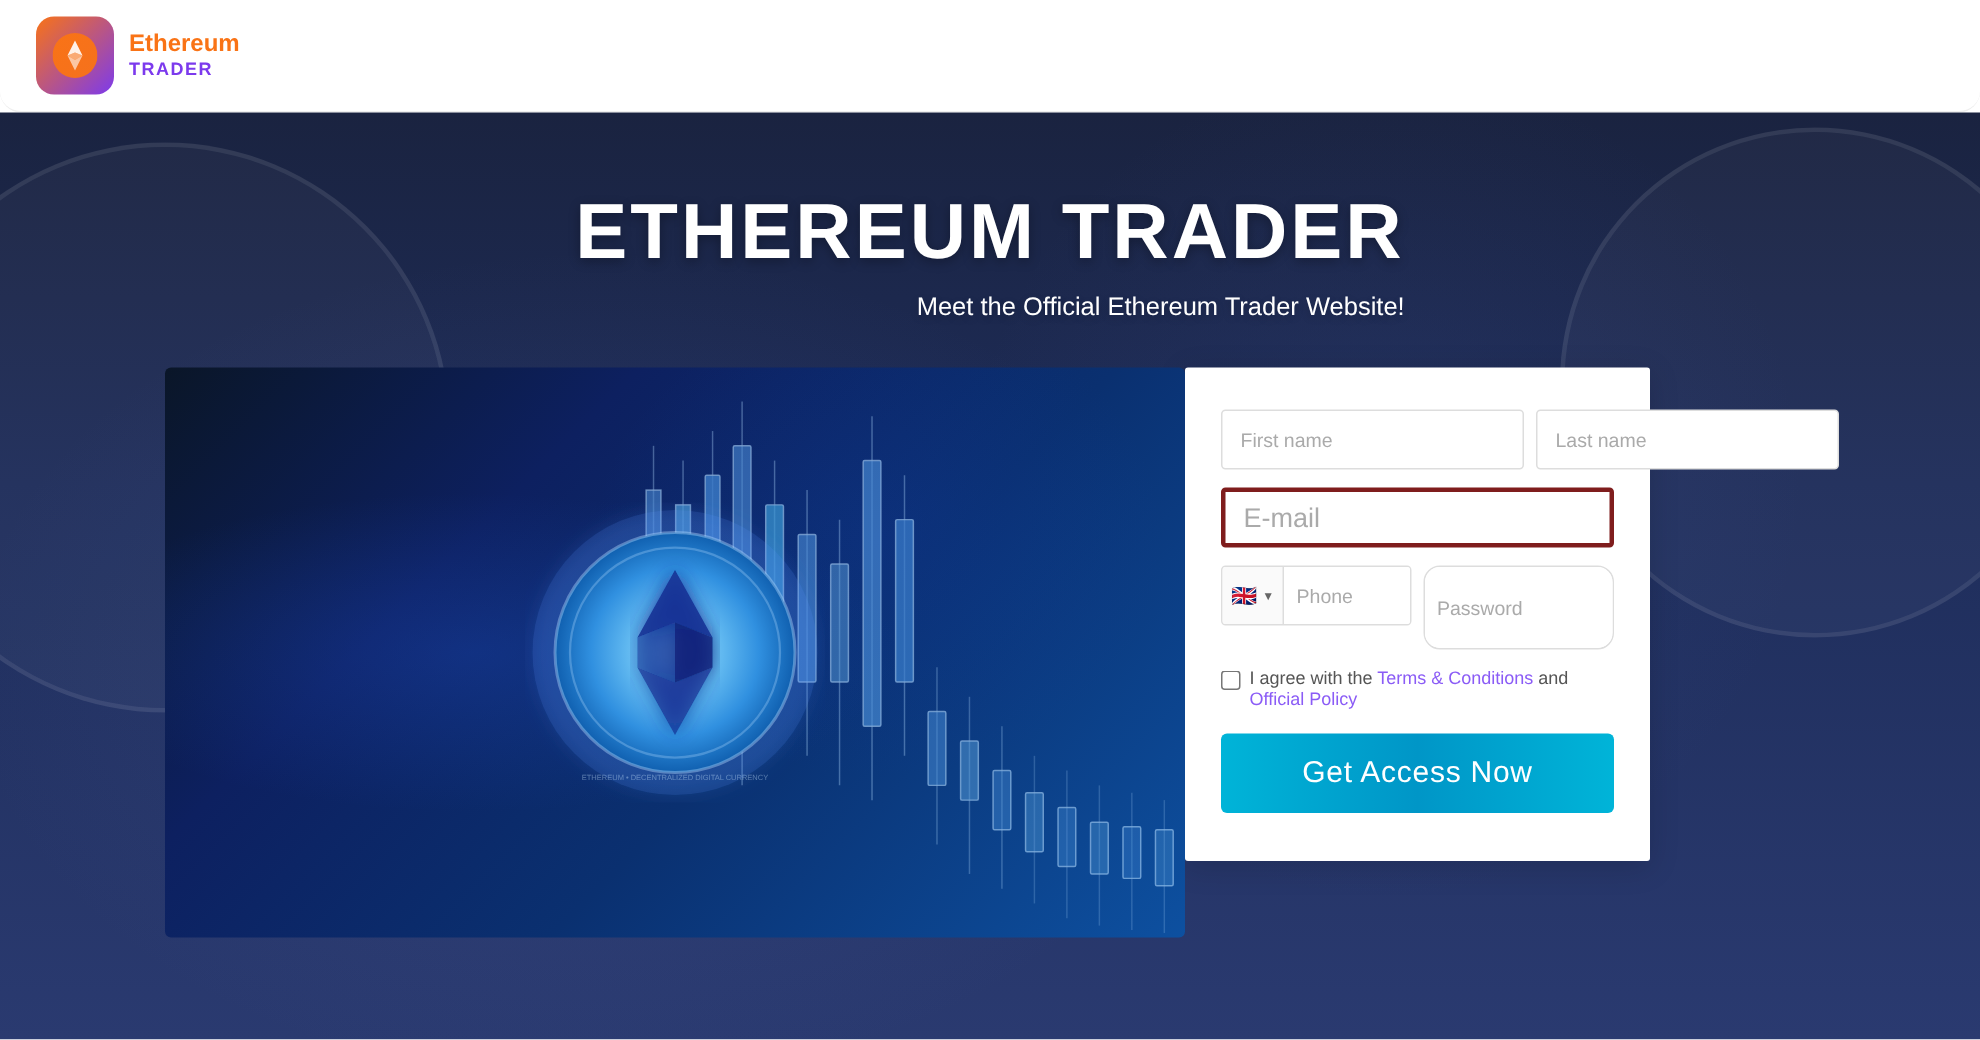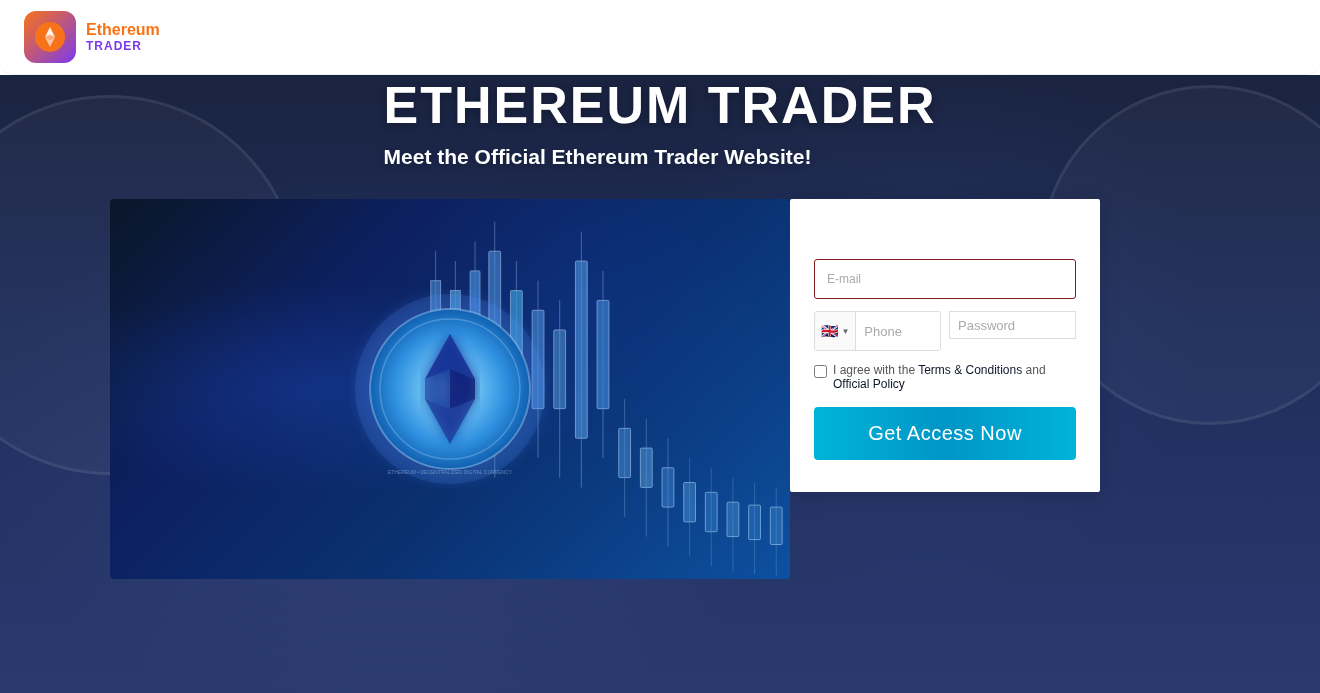--- a/index.html
+++ b/index.html
@@ -94,34 +94,35 @@
       height: 340px;
       border-radius: 50%;
       border: 3px solid rgba(255,255,255,0.08);
       background: rgba(255,255,255,0.03);
       z-index: 0;
     }
 
     .hero-titles {
       position: relative;
       z-index: 2;
-      text-align: left;
+      text-align: right;
+      padding-top: 50px;
       margin-bottom: 30px;
     }
     .hero-title {
       font-size: 52px;
       font-weight: 900;
       color: #ffffff;
       letter-spacing: 2px;
       text-shadow: 0 2px 8px rgba(0,0,0,0.3);
       margin-bottom: 10px;
     }
     .hero-subtitle {
-      font-size: 21px;
-      font-weight: 700;
+      font-size: 17px;
+      font-weight: 400;
       color: #ffffff;
       text-shadow: 0 2px 6px rgba(0,0,0,0.2);
     }
 
     
     .hero-content {
       position: relative;
       z-index: 2;
       display: flex;
       align-items: flex-start;
@@ -187,28 +188,27 @@
       color: #333;
       outline: none;
     }
     .form-input::placeholder {
       color: #aaa;
     }
 
     .form-input-full {
       width: 100%;
       height: 40px;
-      border: 1px solid #7f1d1d;
+      border: 3px solid #7f1d1d;
       border-radius: 3px;
       padding: 0 12px;
-      font-size: 12px;
+      font-size: 18px;
       color: #333;
       outline: none;
       margin-bottom: 12px;
-      margin-top: 32px;
     }
     .form-input-full::placeholder {
       color: #aaa;
     }
 
     .phone-password-row {
       display: flex;
       gap: 8px;
       margin-bottom: 12px;
     }
@@ -248,22 +248,22 @@
       flex: 1;
       color: #aaa;
     }
     .phone-input::placeholder { color: #aaa; }
 
     .password-input-group {
       flex: 1;
       display: flex;
       align-items: flex-start;
       border: 1px solid #ddd;
-      border-radius: 0;
-      height: 28px;
+      border-radius: 11px;
+      height: 56px;
       overflow: hidden;
     }
     .password-input {
       border: none;
       height: 100%;
       padding: 0 8px;
       font-size: 13px;
       outline: none;
       flex: 1;
       color: #aaa;
@@ -279,21 +279,21 @@
       color: #555;
     }
     .terms-checkbox {
       margin-top: 2px;
       width: 13px;
       height: 13px;
       flex-shrink: 0;
       cursor: pointer;
     }
     .terms-link {
-      color: #0f172a;
+      color: #8b5cf6;
       text-decoration: none;
     }
 
     .get-access-btn {
       width: 100%;
       height: 53px;
       background: linear-gradient(90deg, #00b4d8, #0096c7, #00b4d8);
       border: none;
       border-radius: 4px;
       color: #fff;
@@ -442,20 +442,24 @@
 
             <polygon points="125,90 100,80 100,120 125,110" fill="rgba(10,30,120,0.8)"></polygon>
           </g>
 
           <text x="100" y="185" text-anchor="middle" font-size="5" fill="rgba(200,230,255,0.4)" font-family="Arial">ETHEREUM • DECENTRALIZED DIGITAL CURRENCY</text>
         </svg>
       </div>
     </div>
 
     <div class="reg-form-wrapper">
+      <div class="form-row">
+        <input type="text" class="form-input" placeholder="First name" style="">
+        <input type="text" class="form-input" placeholder="Last name" style="">
+      </div>
 
       <input type="email" class="form-input-full" placeholder="E-mail" style="">
 
       <div class="phone-password-row">
         <div class="phone-input-group">
           <div class="phone-flag-select">
             <span class="flag-icon">🇬🇧</span>
             <span class="dropdown-arrow">▼</span>
           </div>
           <input type="tel" class="phone-input" placeholder="Phone" style="">

